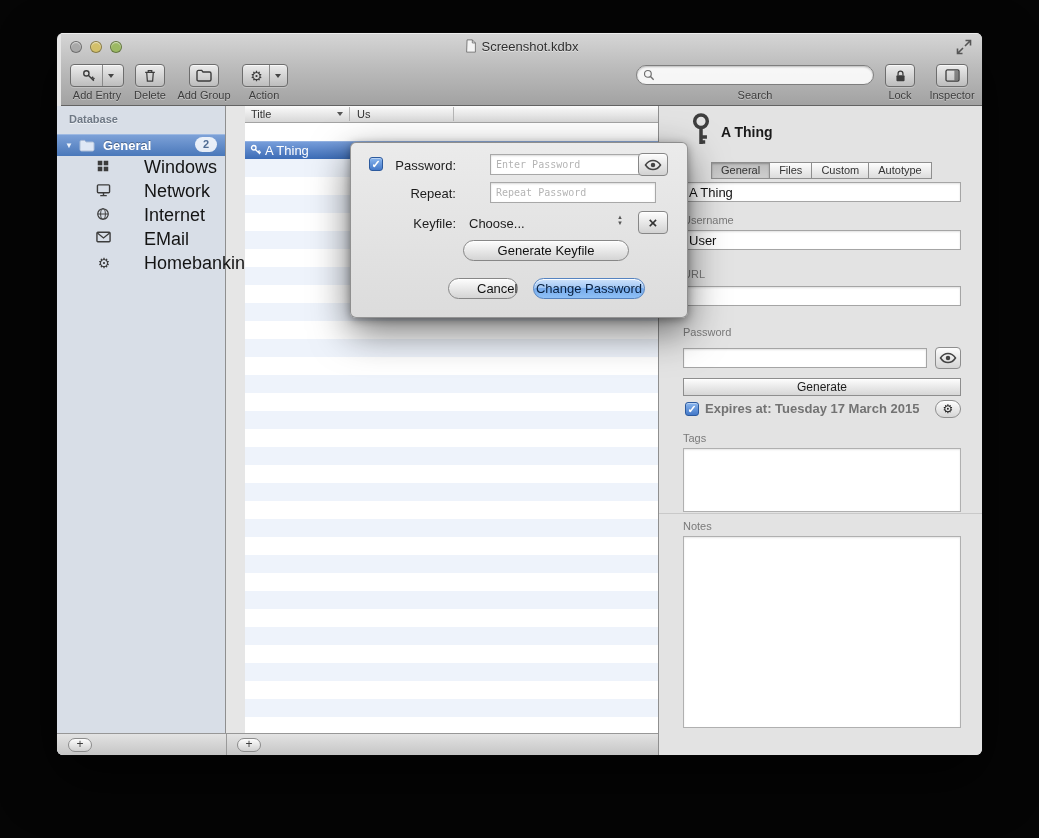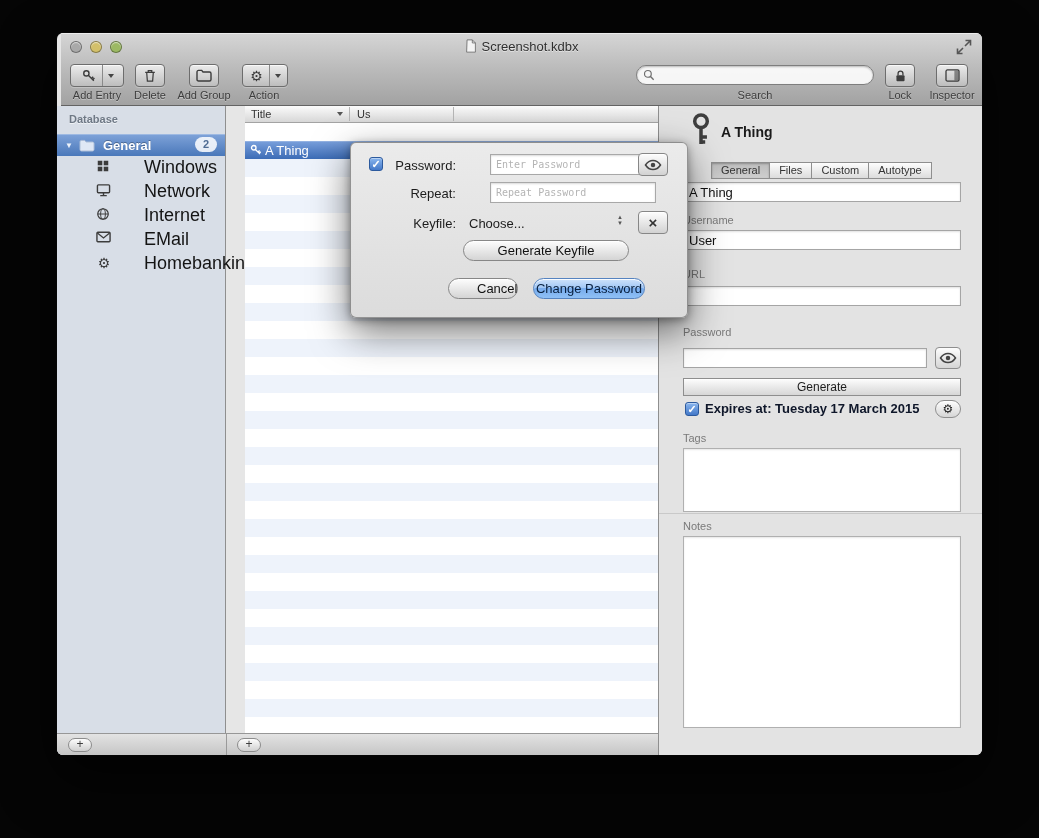--- a/index.html
+++ b/index.html
@@ -93,21 +93,21 @@
             box-shadow:inset 0 1px 2px rgba(0,0,0,.12); outline:none; color:#111; }
   .ilab { position:absolute; left:24px; font-size:11px; color:#7a7a7a; }
   .iconbtn-sq { position:absolute; width:26px; height:22px; border-radius:4px;
                 background:linear-gradient(#fdfdfd,#d5d5d5); border:1px solid #8e8e8e;
                 display:flex; align-items:center; justify-content:center; color:#444; }
   .capsule { border-radius:0; background:linear-gradient(#fdfdfd,#d6d6d6); border:1px solid #8e8e8e;
              font-size:12px; color:#1d1d1d; font-family:"Liberation Sans",sans-serif;
              box-shadow:inset 0 1px 0 rgba(255,255,255,.8); text-align:center; }
   .gen-btn { position:absolute; left:24px; top:272px; width:278px; height:18px; }
   .expires { position:absolute; left:26px; top:295px; display:flex; align-items:center; }
-  .expires .elabel { margin-left:6px; font-size:13px; font-weight:bold; color:#0f172a; }
+  .expires .elabel { margin-left:6px; font-size:13px; font-weight:bold; color:#737373; }
   .gear-btn { position:absolute; left:276px; top:294px; width:26px; height:18px; border-radius:9px;
               font-size:12px; line-height:16px; }
   .bigbox { position:absolute; left:24px; width:278px; background:#fff; border:1px solid #b0b0b0;
             resize:none; outline:none; box-shadow:inset 0 1px 2px rgba(0,0,0,.1); }
   .insp-divider { position:absolute; left:0; right:0; top:407px; border-top:1px solid #c9c9c9; }
 
   .checkbox { width:14px; height:14px; border-radius:3px;
               background:linear-gradient(#8ab6ee,#4378c8); border:1px solid #2c5a9e;
               color:#fff; font-size:11px; line-height:13px; text-align:center; font-weight:bold;
               display:inline-block; box-shadow:inset 0 1px 0 rgba(255,255,255,.4); }

